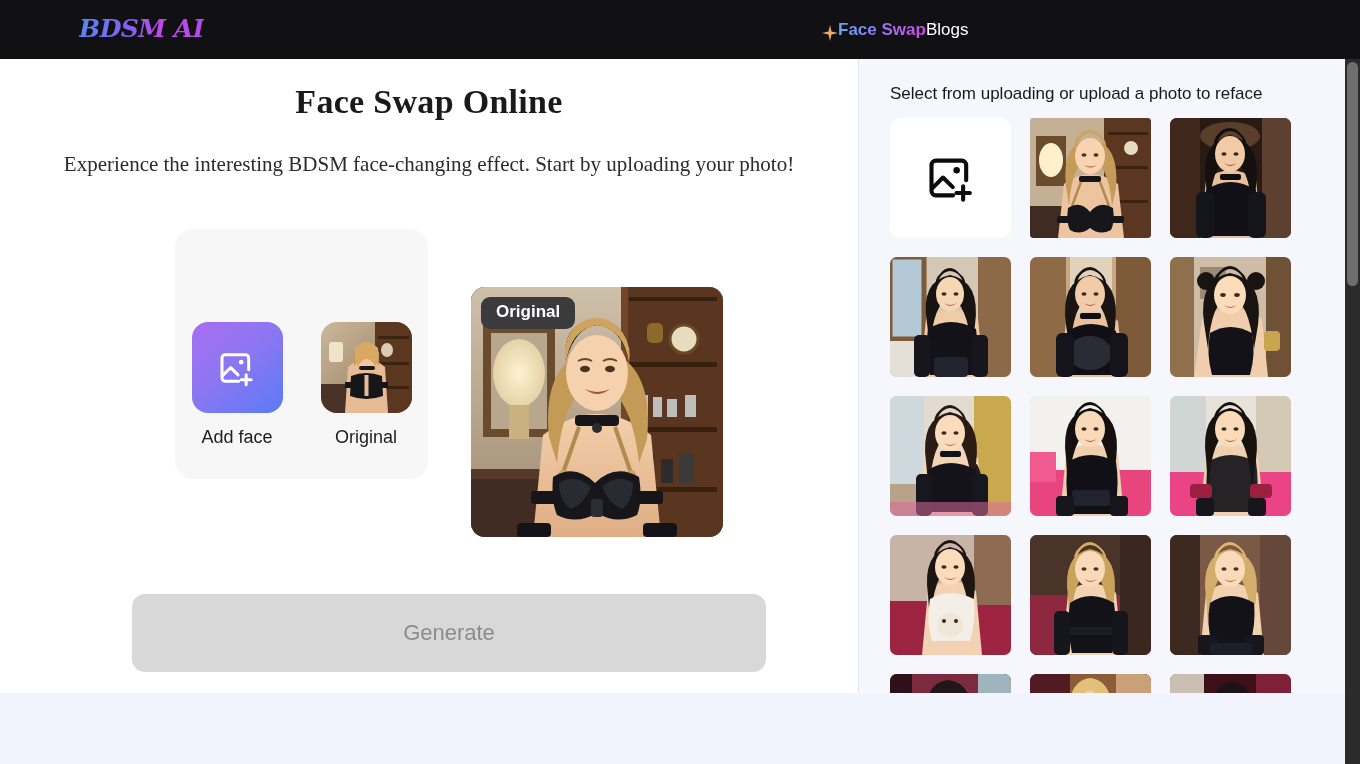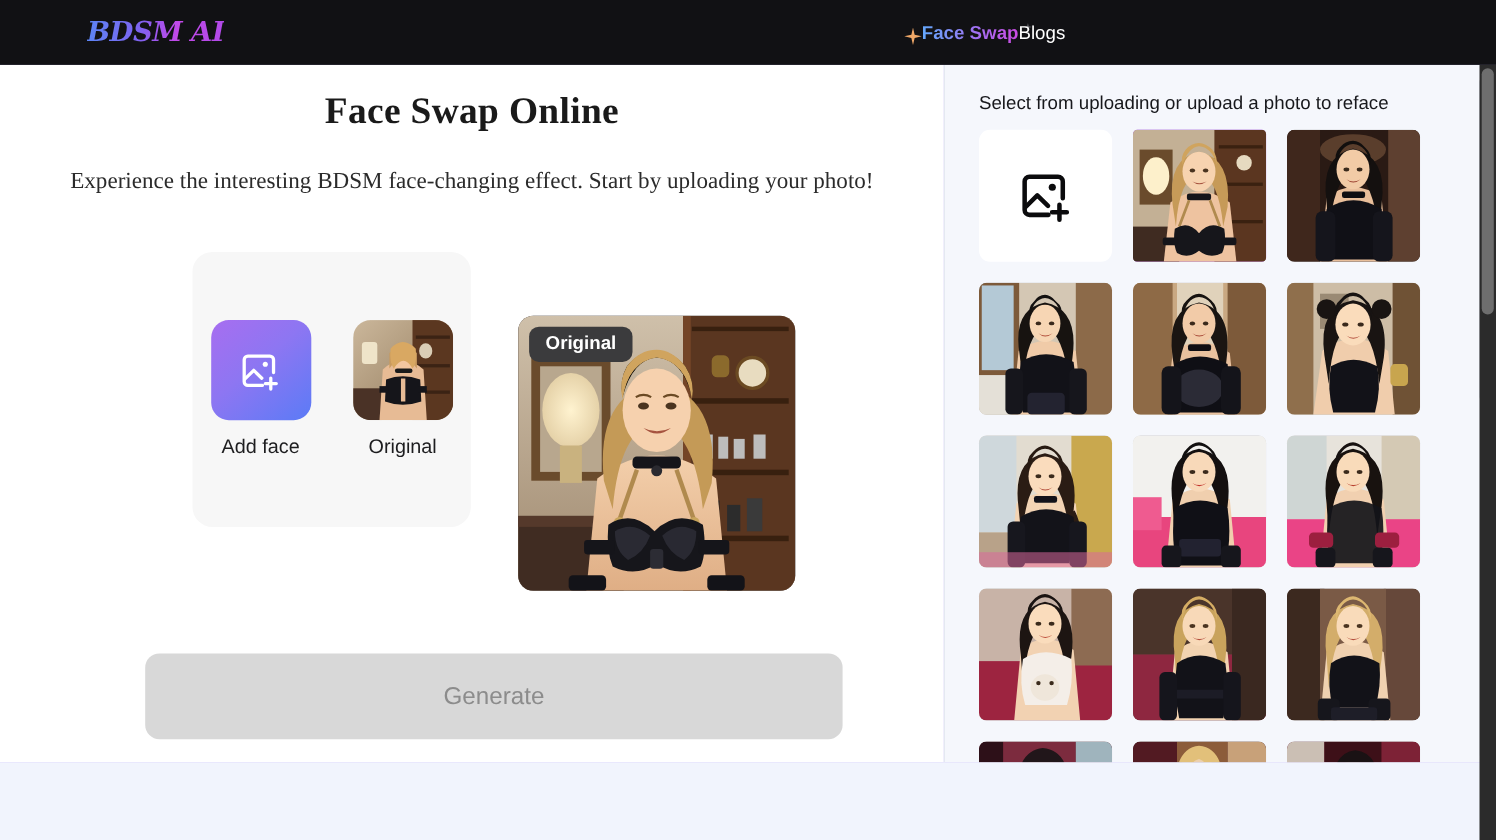--- a/index.html
+++ b/index.html
@@ -5,21 +5,21 @@
   * { box-sizing: border-box; margin: 0; padding: 0; }
   html, body {
     width: 1360px; height: 764px;
     font-family: "Liberation Sans", sans-serif;
     background: #ffffff;
     overflow: hidden;
   }
   #page {
     position: relative;
     width: 1360px; height: 764px;
-    background: #c4b5fd;
+    background: #7f1d1d;
     padding-left: 37px;
   }
 
   
   .header {
     position: absolute; top: 0; left: 0;
     width: 1360px; height: 59px;
     background: #111114;
     display: flex; align-items: center;
     z-index: 50;
@@ -82,21 +82,21 @@
     font-size: 21px; color: #2b2b2b;
   }
 
   
   .face-card {
     position: absolute; left: 175px; top: 170px;
     width: 253px; height: 250px;
     background: #f7f7f7;
     border-radius: 18px;
     display: flex;
-    align-items: flex-start;
+    align-items: center;
     justify-content: center;
     gap: 38px;
     padding-top: 62px;
   }
   .face-slot { width: 91px; display: flex; flex-direction: column; align-items: center; }
   .add-face-btn {
     width: 91px; height: 91px; border-radius: 16px;
     background: linear-gradient(140deg, #a76ef0 0%, #8d76f2 45%, #5b7bf6 100%);
     display: flex; align-items: center; justify-content: center;
     cursor: pointer;

